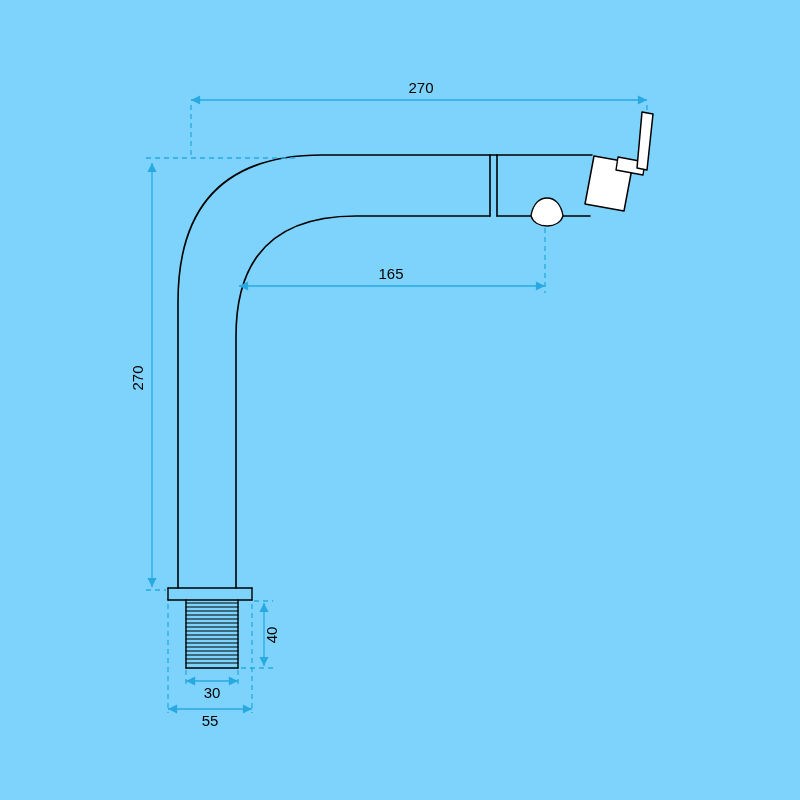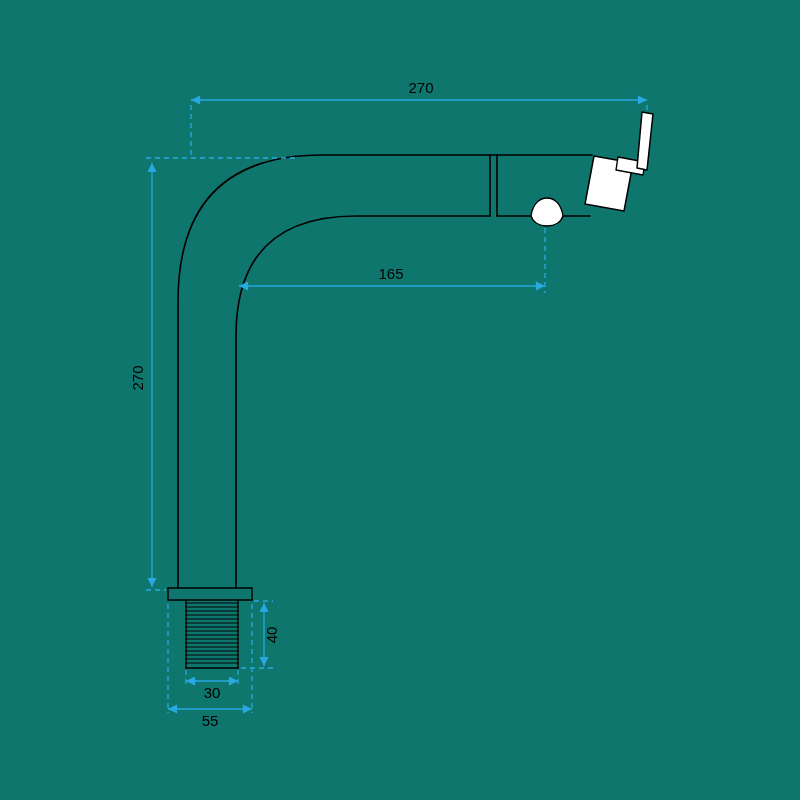--- a/index.html
+++ b/index.html
@@ -1,19 +1,19 @@
 <!DOCTYPE html>
 <html><head>
 <meta charset="utf-8">
 <style>
   html,body{margin:0;padding:0;background:#ffffff;}
   .canvas{
     position:relative;
     width:800px;height:800px;
-    background:#0f766e;
+    background:#7dd3fc;
     font-family:"Liberation Sans", sans-serif;
     overflow:hidden;
   }
   svg{display:block;}
   .dim-text{
     font-family:"Liberation Sans", sans-serif;
     font-size:15px;
     fill:#000000;
   }
 </style>

